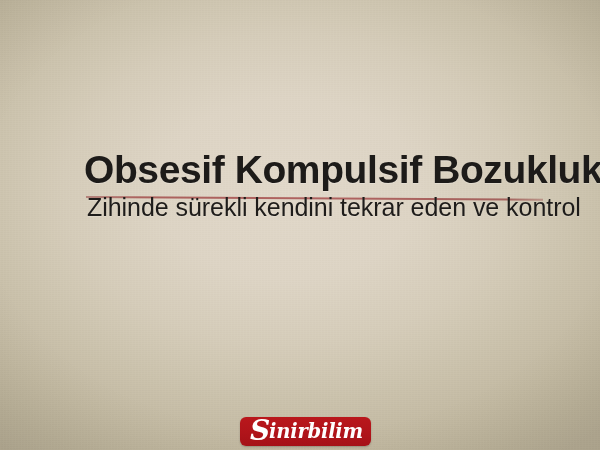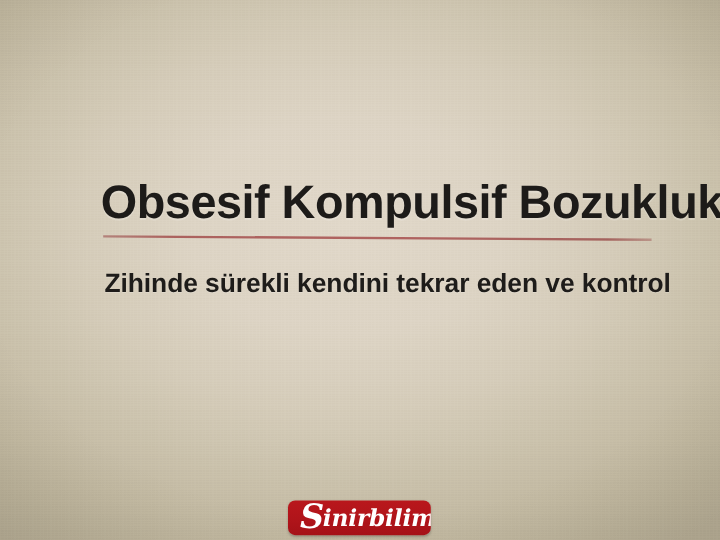--- a/index.html
+++ b/index.html
@@ -86,36 +86,36 @@
        rgba(170,86,84,0.9) 55%,
        rgba(152,72,70,0.8) 92%,
        rgba(150,70,70,0.4) 100%);
     transform: rotate(0.35deg);
     transform-origin: left center;
   }
 
   .body-text {
     position: absolute;
     left: 87px;
-    top: 224px;
+    top: 196px;
     width: 430px;
-    font-size: 22px;
-    font-weight: bold;
+    font-size: 25px;
+    font-weight: normal;
     line-height: 23.2px;
     color: #1e1c1a;
     letter-spacing: -0.05px;
     text-shadow: 0 1px 0 rgba(255,255,255,0.18);
   }
   .body-text .line { white-space: nowrap; display: block; }
 
   .logo {
     position: absolute;
     left: 240px;
     top: 417px;
-    width: 119px;
+    width: 131px;
     height: 29px;
     border-radius: 6px;
     background: linear-gradient(180deg, #b9171c 0%, #b0141a 55%, #a51117 100%);
     box-shadow: 0 1px 2px rgba(0,0,0,0.22);
     overflow: hidden;
   }
 
   .logo-word {
     position: absolute;
     left: 10px;

